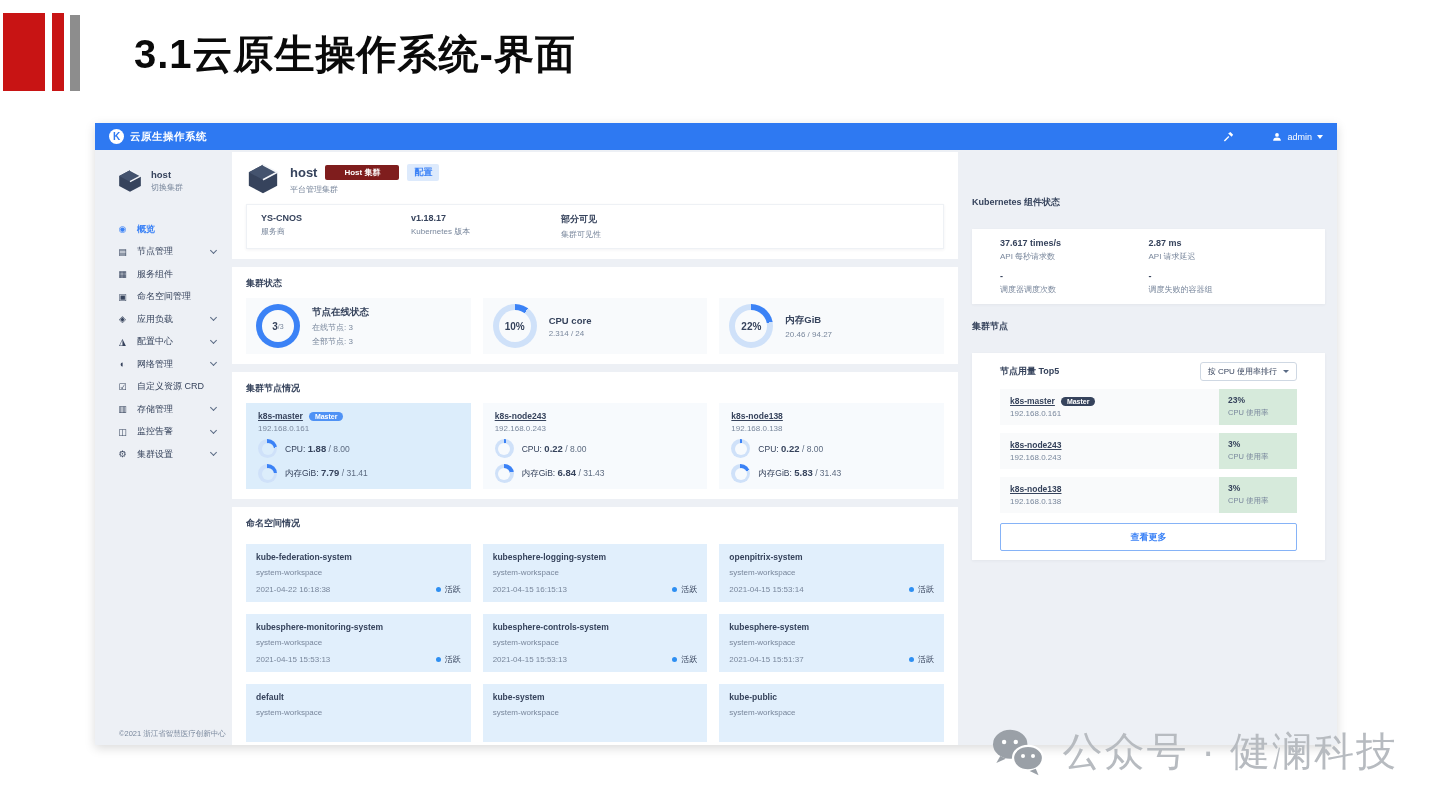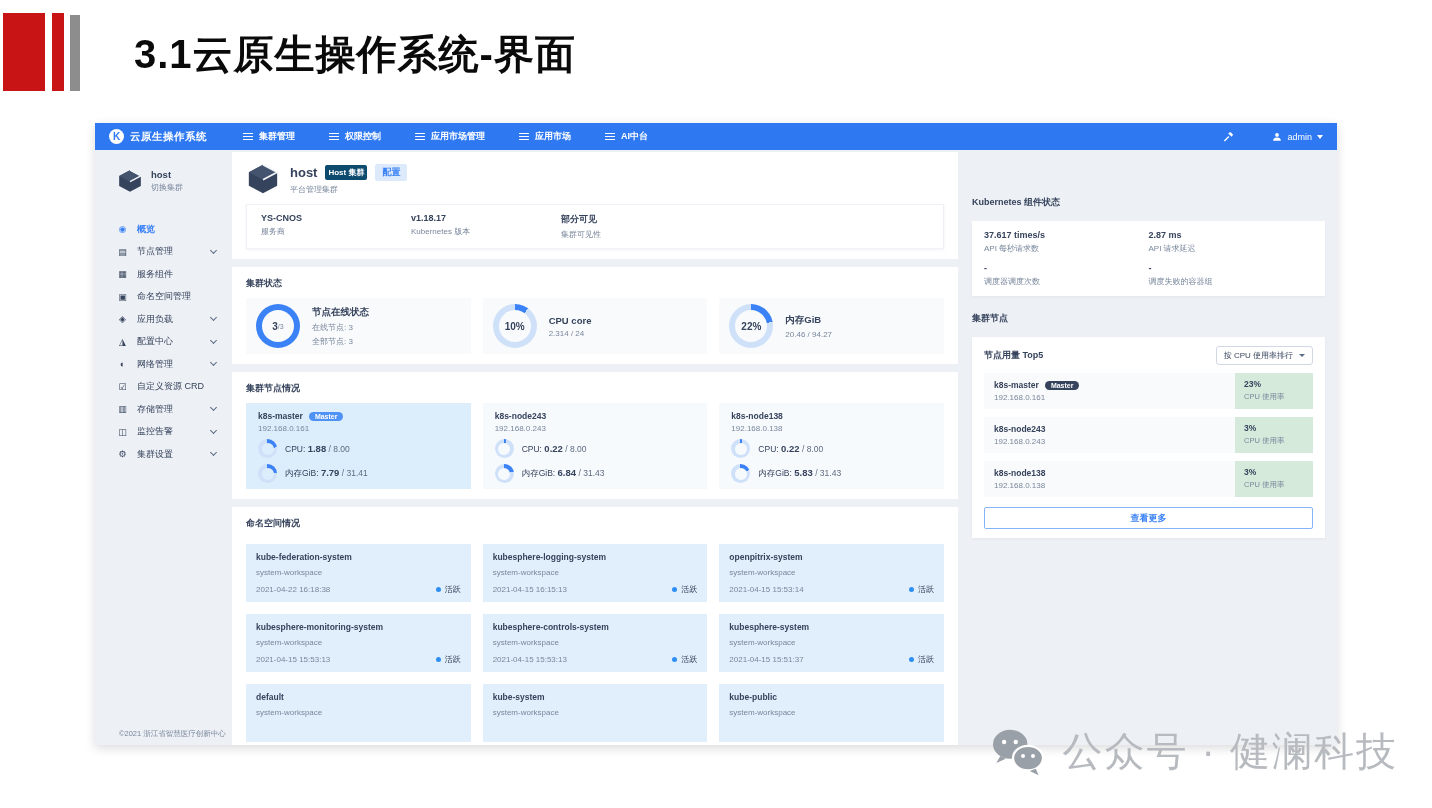--- a/index.html
+++ b/index.html
@@ -44,21 +44,21 @@
   .chev { margin-left:auto; width:5px; height:5px; border-right:1.4px solid #5a6b85; border-bottom:1.4px solid #5a6b85; transform:rotate(45deg); margin-top:-3px; }
 
   
   .center { width:726px; flex:none; display:flex; flex-direction:column; gap:8px; padding-top:2px; overflow:hidden; }
   .white-block { background:#fff; padding:10px 14px; }
   .sec-title { font-size:9px; font-weight:bold; color:#36435c; }
 
   .host-header { display:flex; align-items:center; gap:10px; }
   .host-lines .host-top { display:flex; align-items:center; gap:8px; }
   .host-name { font-size:13px; font-weight:bold; color:#36435c; }
-  .badge-orange { background:#0c4a6e; color:#fff; font-size:8px; font-weight:bold; padding:2px 3px; border-radius:2px; }
+  .badge-orange { background:#7f1d1d; color:#fff; font-size:8px; font-weight:bold; padding:2px 19px; border-radius:2px; }
   .config-link { background:#ddeafc; color:#3b82f6; font-size:9px; font-weight:bold; padding:2px 7px; border-radius:2px; cursor:pointer; }
   .host-sub { font-size:8px; color:#79879c; margin-top:3px; }
   .info-title { margin-top:14px; }
   .info-card { margin-top:8px; border:1px solid #eef1f5; box-shadow:0 1px 3px rgba(30,40,60,.06); padding:8px 14px; display:flex; }
   .info-col { width:150px; }
   .info-val { font-size:9px; font-weight:bold; color:#36435c; }
   .info-lab { font-size:8px; color:#79879c; margin-top:3px; }
 
   .tiles-row { margin-top:8px; display:flex; gap:12px; }
   .gauge-tile { flex:1; background:#f8fafc; padding:4px 10px; display:flex; align-items:center; gap:12px; height:56px; }
@@ -69,57 +69,57 @@
   .donut-txt-big { font-size:10px; font-weight:bold; color:#36435c; }
   .donut-txt-small { font-size:7px; color:#79879c; }
   .gauge-title { font-size:9.5px; font-weight:bold; color:#36435c; }
   .gauge-line { font-size:8px; color:#79879c; margin-top:3px; }
 
   .node-card { flex:1; background:#f7fafd; padding:8px 12px; height:86px; cursor:pointer; }
   .node-card.hl { background:#dcedfb; }
   .node-card .hole { background:#f7fafd; }
   .node-card.hl .hole { background:#dcedfb; }
   .node-top { display:flex; align-items:center; gap:6px; }
-  .node-name { font-size:8.5px; font-weight:bold; color:#36435c; }
+  .node-name { font-size:8.5px; font-weight:bold; color:#36435c;text-decoration:underline; }
   .pill-master-blue { background:#4f92f5; color:#fff; font-size:7px; font-weight:bold; padding:1px 6px; border-radius:7px; }
   .node-ip { font-size:8px; color:#79879c; margin-top:3px; }
   .metric-row { display:flex; align-items:center; gap:8px; margin-top:6px; }
   .donut-sm { width:19px; height:19px; }
   .donut-sm .hole { left:3.5px; top:3.5px; width:12px; height:12px; }
   .metric-text { font-size:8.5px; color:#36435c; }
   .metric-text b { font-size:9.5px; }
   .metric-total { color:#5d6b80; }
 
   .ns-grid { margin-top:14px; display:grid; grid-template-columns:repeat(3,1fr); gap:12px; }
   .ns-tile { background:#e1effc; padding:8px 10px; height:58px; cursor:pointer; }
   .ns-name { font-size:8.5px; font-weight:bold; color:#36435c; }
   .ns-ws { font-size:8px; color:#79879c; margin-top:6px; }
   .ns-foot { display:flex; align-items:center; margin-top:7px; }
   .ns-date { font-size:8px; color:#79879c; }
   .ns-status { margin-left:auto; display:flex; align-items:center; gap:4px; font-size:8px; color:#36435c; }
   .dot-blue { width:5px; height:5px; border-radius:50%; background:#2e8ff2; }
 
   
   .rightcol { flex:1; padding:46px 12px 0 14px; overflow:hidden; }
-  .r-card { margin-top:12px; background:#fff; padding:9px 12px; box-shadow:0 1px 3px rgba(30,40,60,.05); }
+  .r-card { margin-top:20px; background:#fff; padding:9px 28px; box-shadow:0 1px 3px rgba(30,40,60,.05); }
   .k8s-grid { display:grid; grid-template-columns:1fr 1fr; row-gap:9px; }
   .k8s-val { font-size:9px; font-weight:bold; color:#36435c; }
   .k8s-lab { font-size:8px; color:#79879c; margin-top:3px; }
   .nodes-title { margin-top:16px; }
   .top5-row { display:flex; align-items:center; }
   .top5-label { font-size:9px; font-weight:bold; color:#36435c; }
   .sort-select { margin-left:auto; display:flex; align-items:center; gap:6px; border:1px solid #cfd8e3; border-radius:3px; background:#fff; padding:3px 7px; font-size:8px; color:#36435c; cursor:pointer; }
   .caret-dark { width:0; height:0; border-left:3px solid transparent; border-right:3px solid transparent; border-top:3.5px solid #5a6b85; }
   .usage-row { margin-top:8px; background:#f9fafb; display:flex; align-items:stretch; cursor:pointer; }
   .usage-left { padding:7px 10px; flex:1; }
   .pill-master-dark { background:#36435c; color:#fff; font-size:7px; font-weight:bold; padding:1px 6px; border-radius:7px; }
   .usage-green { width:78px; flex:none; background:#d6eadb; padding:6px 9px; }
   .usage-pct { font-size:8.5px; font-weight:bold; color:#36435c; }
   .usage-lab { font-size:7.5px; color:#79879c; margin-top:3px; }
-  .more-btn { margin-top:10px; height:22px; border:1px solid #86b3f7; border-radius:2px; background:#fff; color:#3b82f6; font-size:9px; font-weight:bold; display:flex; align-items:center; justify-content:center; cursor:pointer; }
+  .more-btn { margin-top:10px; height:28px; border:1px solid #86b3f7; border-radius:2px; background:#fff; color:#3b82f6; font-size:9px; font-weight:bold; display:flex; align-items:center; justify-content:center; cursor:pointer; }
 
   .dash-footer { position:absolute; left:24px; bottom:6px; font-size:7.5px; color:#79879c;text-align:right; }
 
   
   .watermark { position:absolute; right:34px; top:724px; display:flex; align-items:center; gap:16px; z-index:5; }
   .watermark-text { font-size:40px; color:#b7bbc0; letter-spacing:2px; }
 </style>
 </head>
 <body>
 
@@ -129,42 +129,20 @@
   <div class="deco deco-red-bar"></div>
   <div class="deco deco-gray-bar"></div>
   <h1 class="slide-title">3.1云原生操作系统-界面</h1>
 
   <div class="dashboard">
 
     <div class="navbar">
       <div class="brand">
         <span class="k-logo">K</span>
         <span class="brand-name">云原生操作系统</span>
-      </div>
-      <div class="nav-menu">
-        <div class="nav-item">
-          <span class="burger"></span>
-          <span>集群管理</span>
-        </div>
-        <div class="nav-item">
-          <span class="burger"></span>
-          <span>权限控制</span>
-        </div>
-        <div class="nav-item">
-          <span class="burger"></span>
-          <span>应用市场管理</span>
-        </div>
-        <div class="nav-item">
-          <span class="burger"></span>
-          <span>应用市场</span>
-        </div>
-        <div class="nav-item">
-          <span class="burger"></span>
-          <span>AI中台</span>
-        </div>
       </div>
       <div class="nav-right">
         <svg width="11" height="11" viewBox="0 0 16 16" style="cursor:pointer">
           <path d="M2 14.5 L8.5 8" stroke="#fff" stroke-width="2" fill="none"></path>
           <path d="M7.5 3.5 l3.2 -2.2 4 4 -2.2 3.2 z" fill="#fff"></path>
         </svg>
         <div class="user-chip">
           <svg width="10" height="10" viewBox="0 0 16 16">
             <circle cx="8" cy="4.6" r="3" fill="#fff"></circle>
             <path d="M1.8 14 a6.2 5.4 0 0 1 12.4 0 z" fill="#fff"></path>

